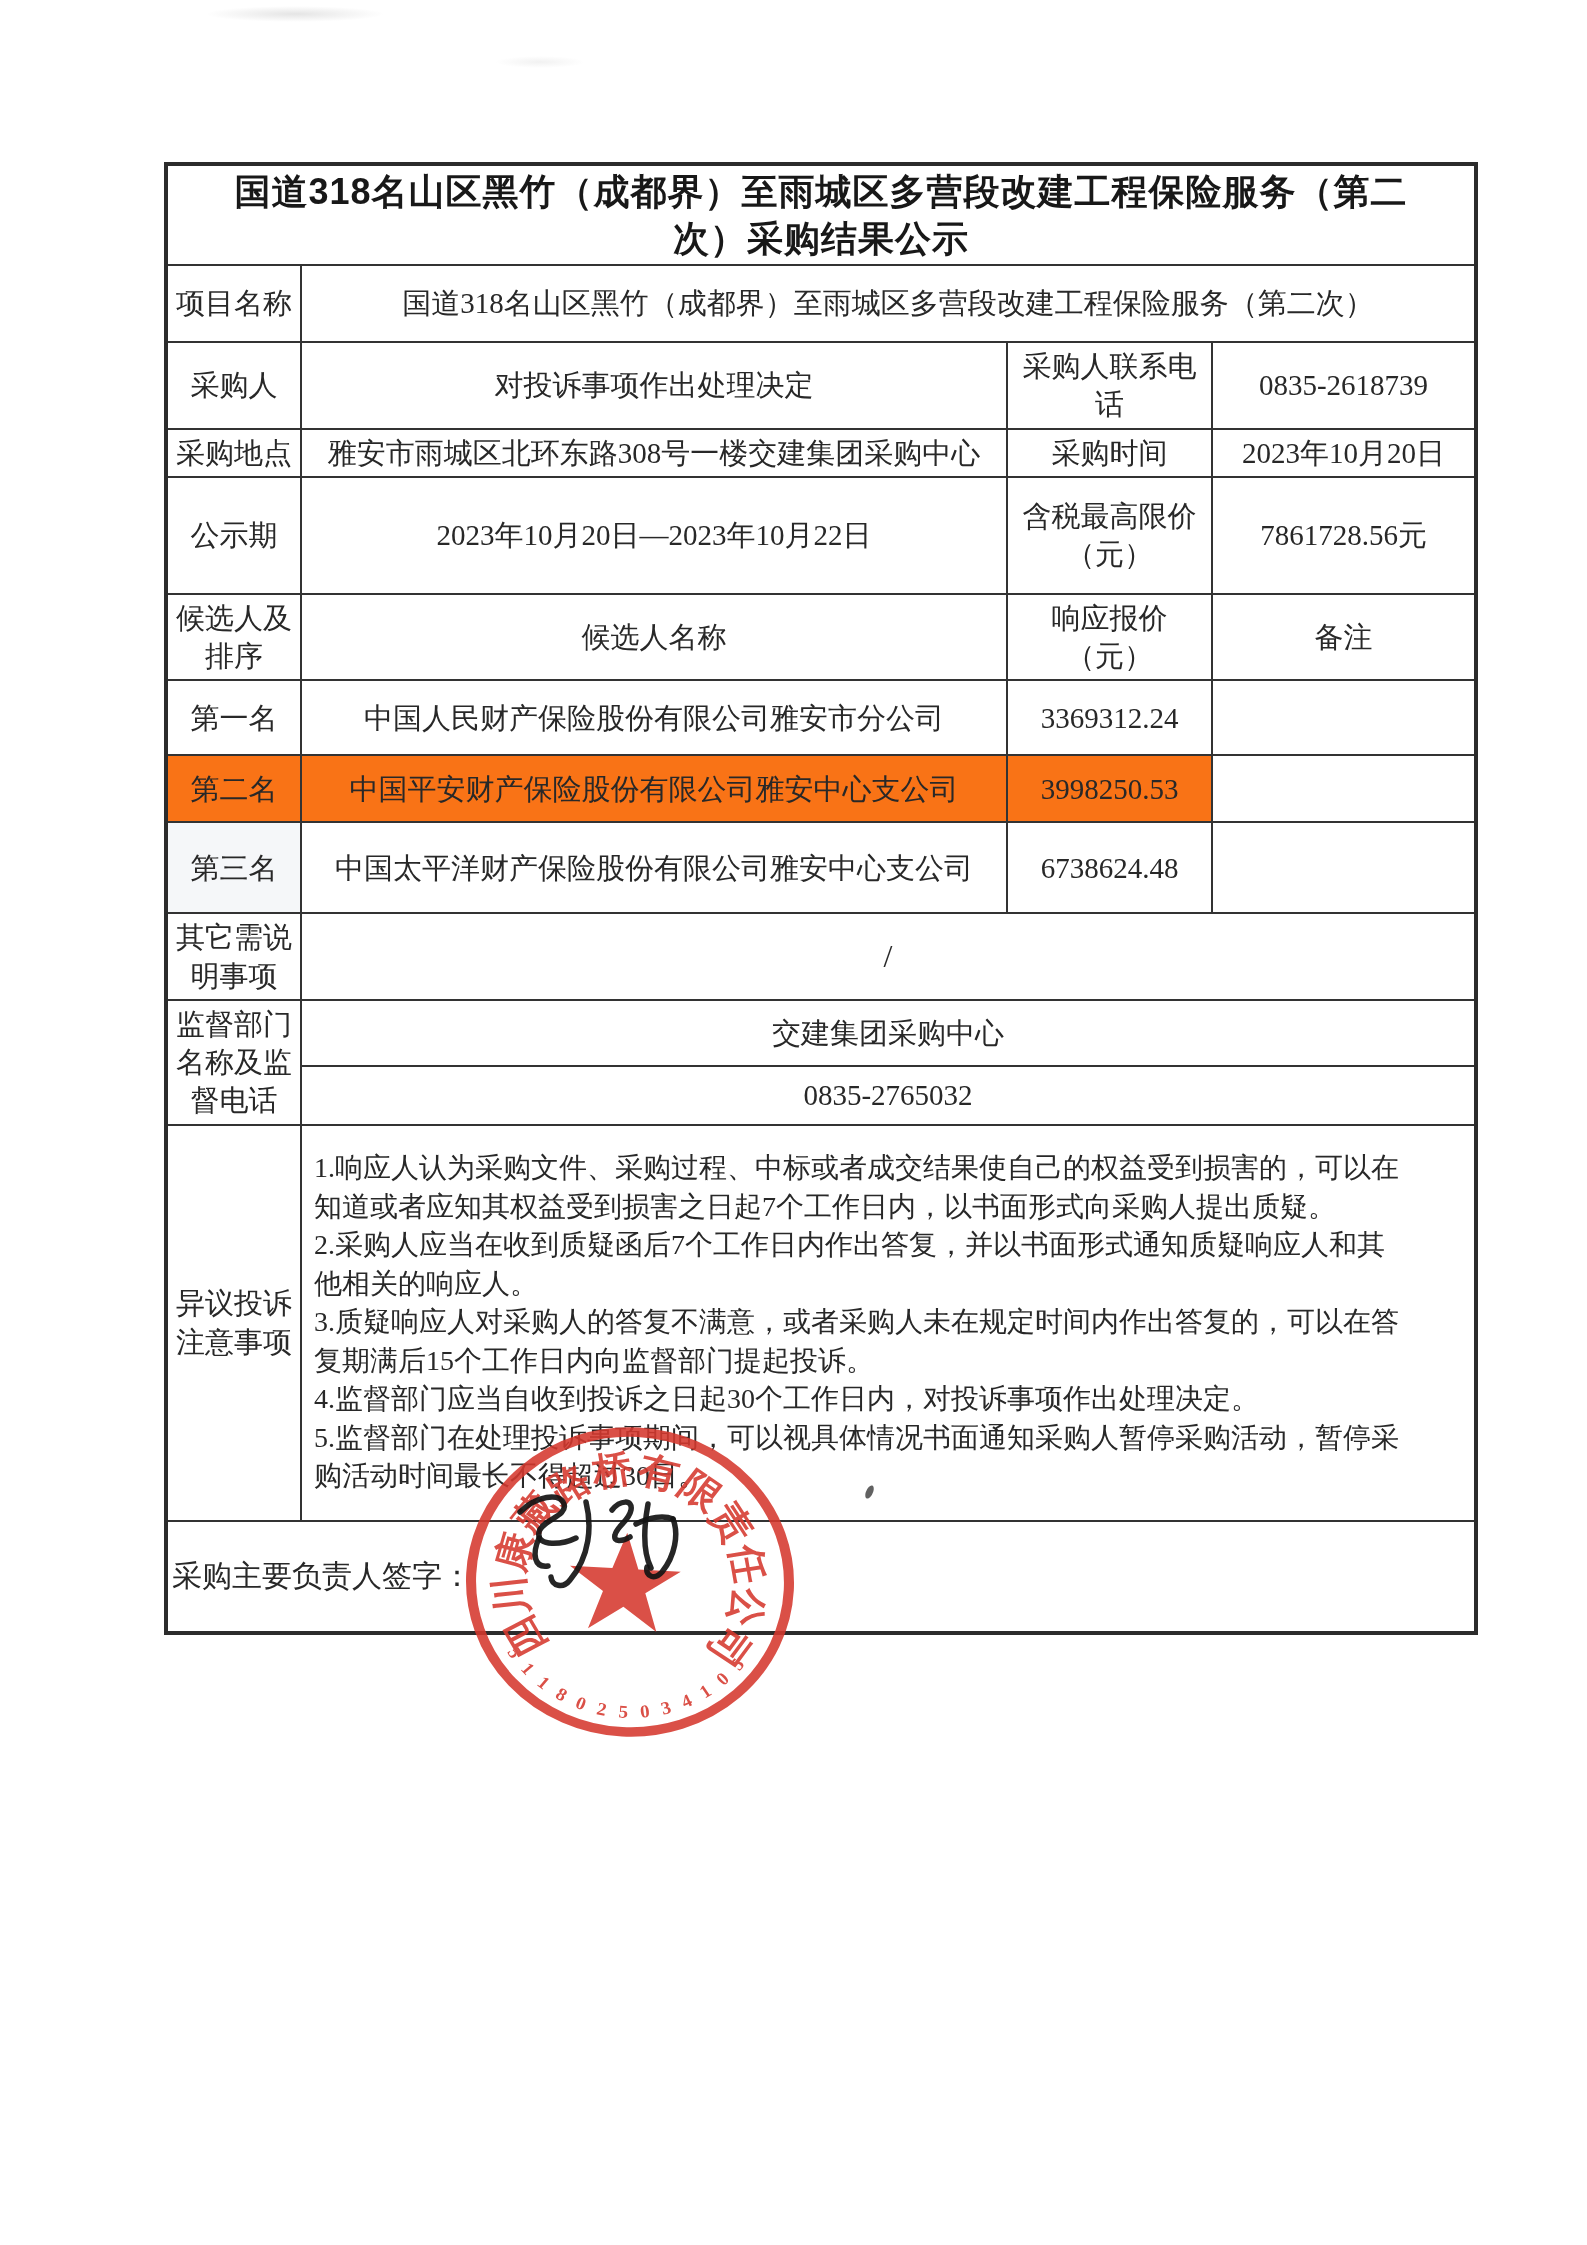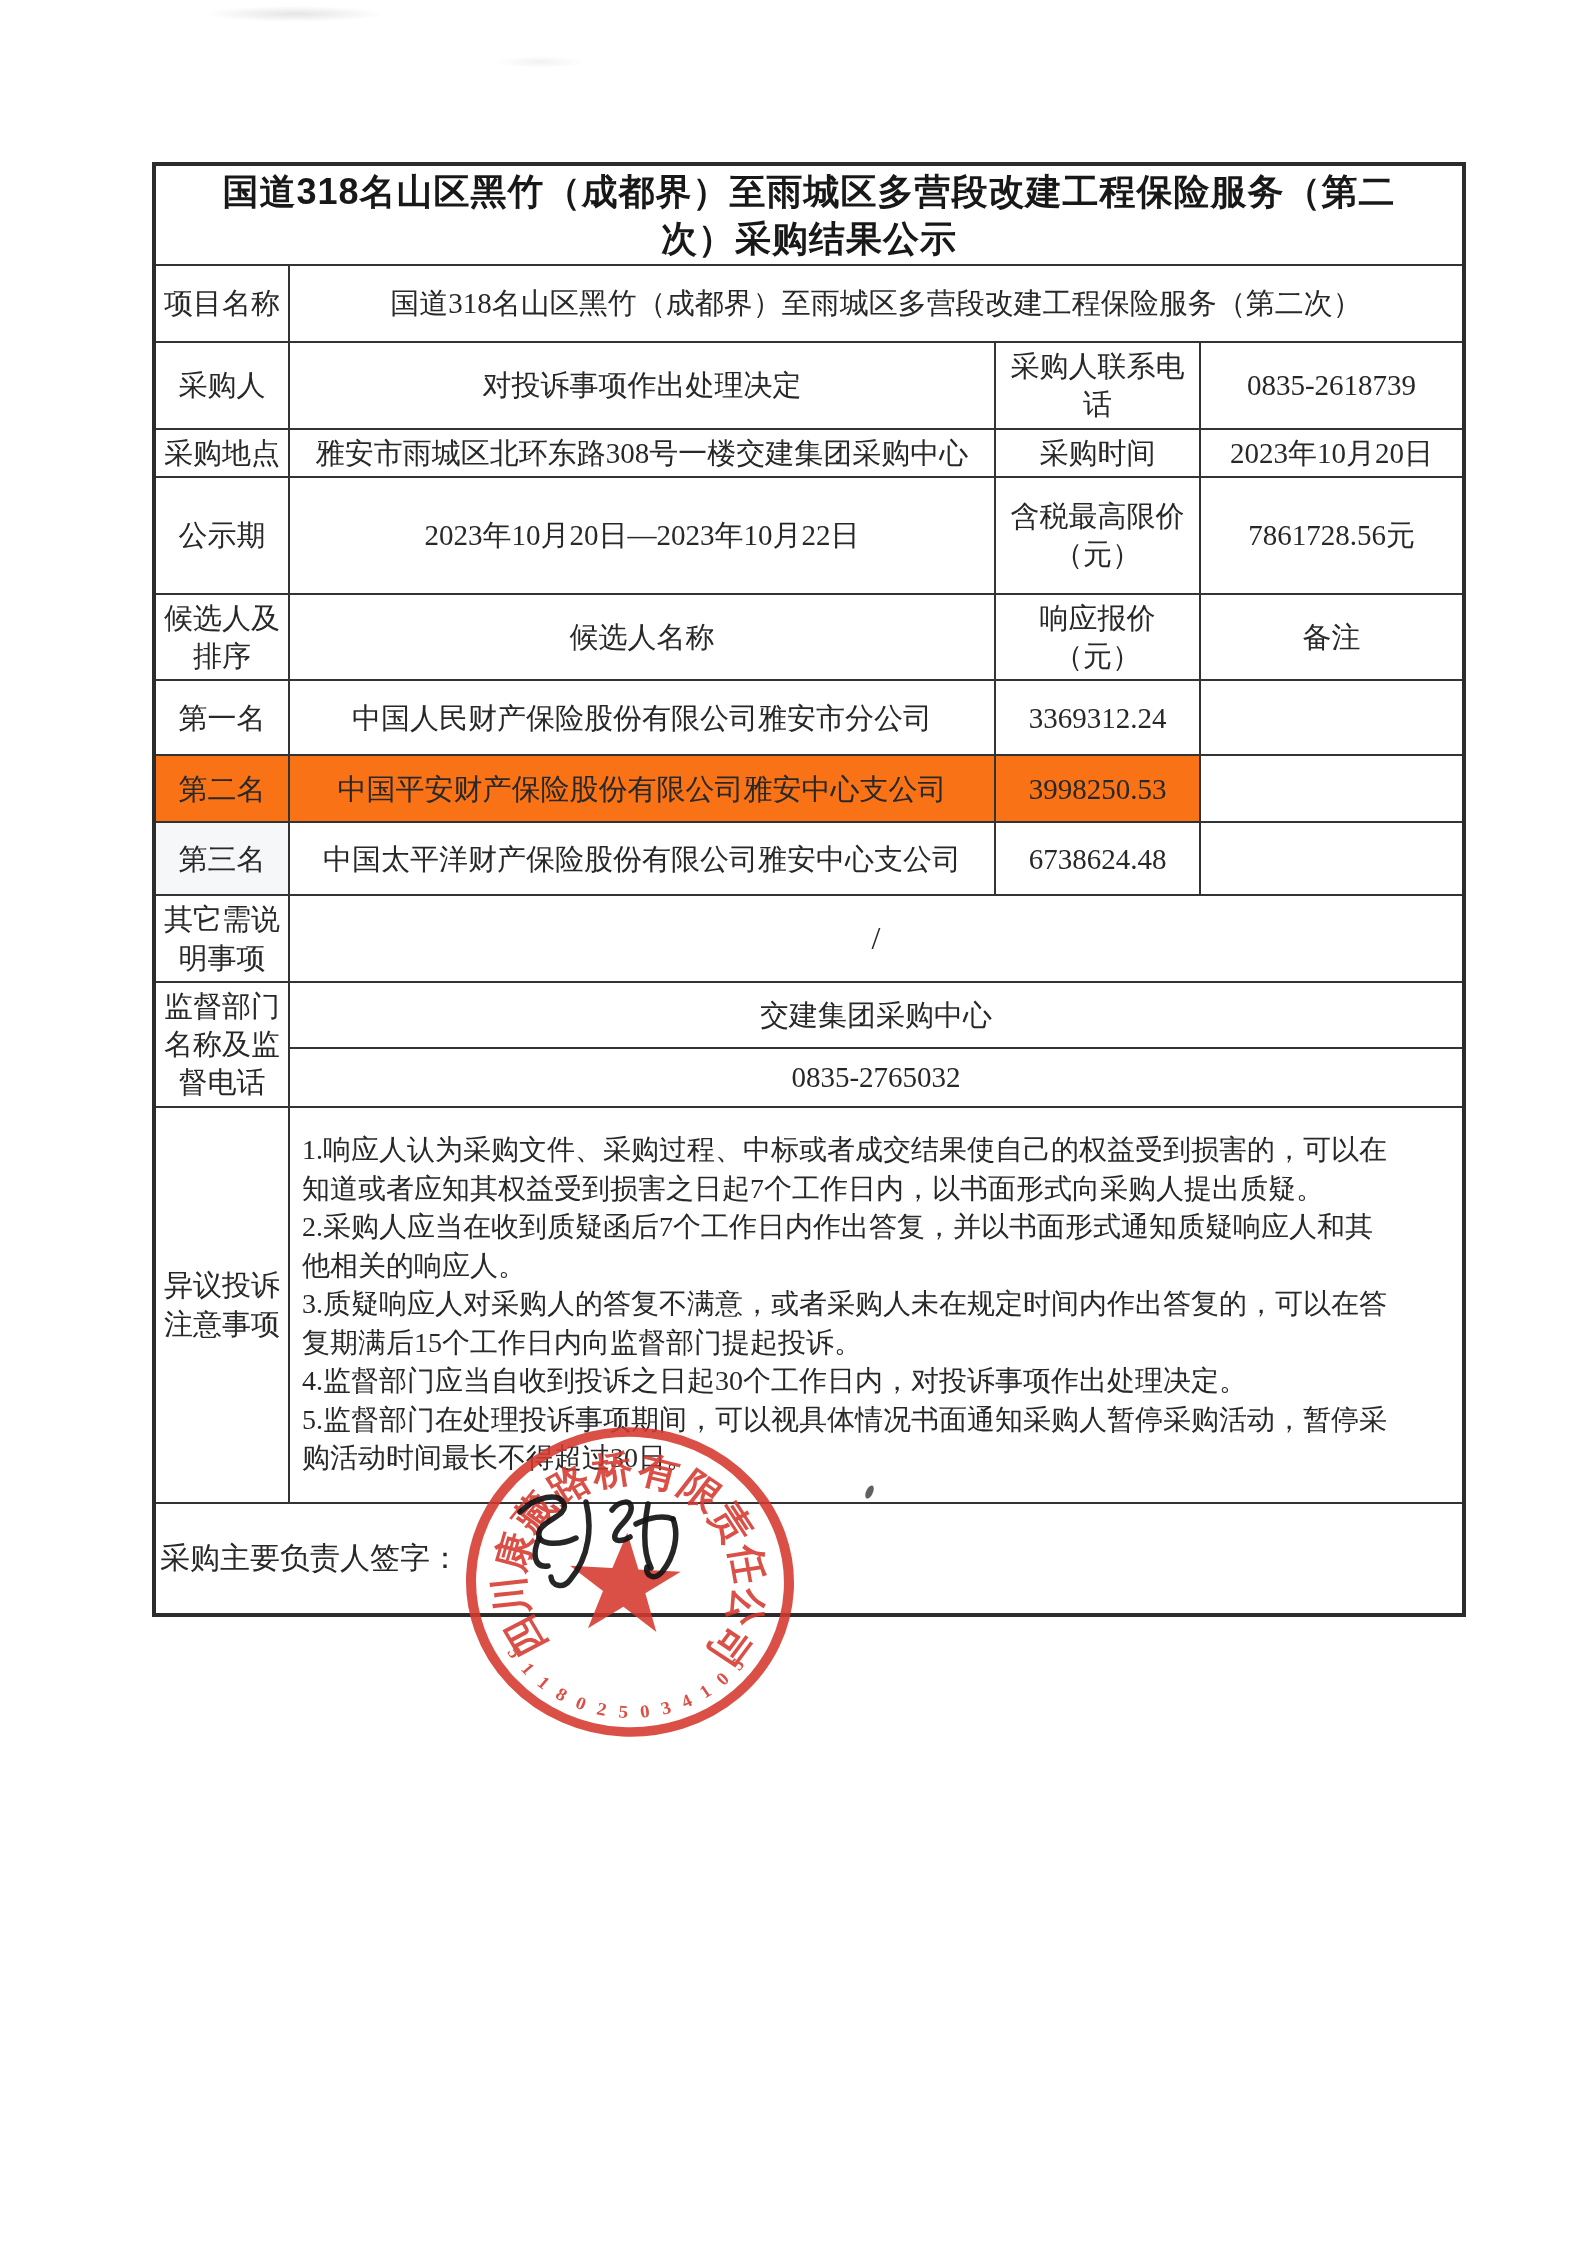--- a/index.html
+++ b/index.html
@@ -10,21 +10,21 @@
   
   .smudge { position:absolute; pointer-events:none; }
   .smudge-1 { left:205px; top:6px; width:180px; height:16px;
     background:radial-gradient(ellipse at center, rgba(90,90,90,.16), rgba(0,0,0,0) 70%); }
   .smudge-2 { left:495px; top:56px; width:90px; height:12px;
     background:radial-gradient(ellipse at center, rgba(120,120,120,.10), rgba(0,0,0,0) 70%); }
   .speck { position:absolute; left:866px; top:1485px; width:7px; height:14px;
     background:#3a3a3a; border-radius:60% 40% 60% 40%; transform:rotate(18deg); opacity:.8; }
 
   table.doc {
-    position:absolute; left:152px; top:162px; width:1310px;
+    position:absolute; left:164px; top:162px; width:1310px;
     border-collapse:collapse; table-layout:fixed;
     border:4px solid #2c2c2c;
   }
   td {
     border:2.5px solid #333333;
     text-align:center; vertical-align:middle;
     white-space:pre-line;
     font-size:29px; line-height:1.32;
     padding:4px 8px; color:#282828;
     overflow:hidden; word-break:break-all;
@@ -113,21 +113,21 @@
         <td>中国人民财产保险股份有限公司雅安市分公司</td>
         <td>3369312.24</td>
         <td></td>
       </tr>
       <tr style="height:67px">
         <td class="tint">第二名</td>
         <td class="tint">中国平安财产保险股份有限公司雅安中心支公司</td>
         <td class="tint">3998250.53</td>
         <td></td>
       </tr>
-      <tr style="height:73px">
+      <tr style="height:91px">
         <td class="tint-light">第三名</td>
         <td>中国太平洋财产保险股份有限公司雅安中心支公司</td>
         <td>6738624.48</td>
         <td></td>
       </tr>
       <tr style="height:73px">
         <td>其它需说
 明事项</td>
         <td colspan="3" class="slash-cell">/</td>
       </tr>

